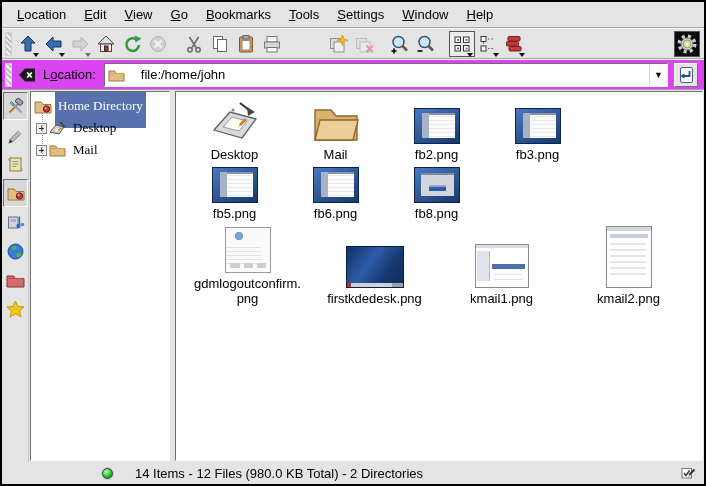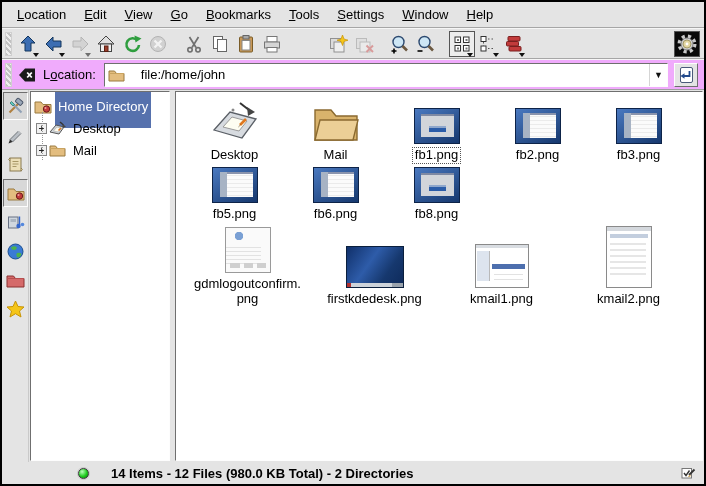--- a/index.html
+++ b/index.html
@@ -16,41 +16,41 @@
   .handle{width:7px;height:24px;margin:0 3px 0 3px;background:repeating-linear-gradient(45deg,#c2c2c2 0 2px,#efefef 2px 4px);border:1px solid #cfcfcf;}
   .tbtn{position:relative;width:26px;height:26px;display:flex;align-items:center;justify-content:center;border:1px solid transparent;}
   .tbtn.active{border:1px solid #555;background:#ededed;}
   .tbtn.disabled{opacity:.55;}
   .tbtn.has-dd::after{content:"";position:absolute;right:1px;bottom:-1px;border-left:3.5px solid transparent;border-right:3.5px solid transparent;border-top:4.5px solid #111;}
   .gap-sm{margin-left:10px;}
   .gap-lg{margin-left:40px;}
   .spacer{flex:1;}
   .throbber{width:26px;height:26px;background:#0a0a0a;border:1px solid #555;display:flex;align-items:center;justify-content:center;margin-right:4px;}
 
-  .locbar{height:31px;display:flex;align-items:center;background:#f0abfc;border-top:1px solid #f6f6f6;border-bottom:1px solid #9f9f9f;padding-right:6px;}
+  .locbar{height:31px;display:flex;align-items:center;background:#d946ef;border-top:1px solid #f6f6f6;border-bottom:1px solid #9f9f9f;padding-right:6px;}
   .loc-label{font-size:13px;margin:0 8px 0 4px;}
   .combo{flex:1;height:24px;display:flex;align-items:center;background:#fff;border:1px solid;border-color:#6f6f6f #fdfdfd #fdfdfd #6f6f6f;padding-left:3px;}
   .combo-text{font-size:13px;margin-left:16px;flex:1;white-space:nowrap;}
   .combo-arrow{width:18px;height:22px;display:flex;align-items:center;justify-content:center;font-size:9px;color:#111;border-left:1px solid #d5d5d5;}
   .go-btn{width:24px;height:24px;margin-left:6px;display:flex;align-items:center;justify-content:center;border:1px solid;border-color:#fdfdfd #6f6f6f #6f6f6f #fdfdfd;background:#e4e4e4;}
 
   
   .main{display:flex;height:372px;}
   .tabstrip{width:27px;display:flex;flex-direction:column;padding-top:2px;background:#e4e4e4;border-right:1px solid #c9c9c9;}
   .stab{width:25px;height:28px;display:flex;align-items:center;justify-content:center;border:1px solid transparent;margin:0 0 1px 1px;}
   .stab.pressed{border-color:#6f6f6f #fdfdfd #fdfdfd #6f6f6f;background:#d8d8d8;}
 
   .treepanel{width:140px;background:#fff;border:1px solid;border-color:#6f6f6f #fdfdfd #fdfdfd #6f6f6f;margin:1px 0 1px 1px;position:relative;overflow:hidden;padding-top:3px;}
   .treeline{position:absolute;left:11px;top:20px;height:48px;border-left:1px dotted #9a9a9a;}
   .tree-item{display:flex;align-items:center;height:22px;padding-left:3px;font-size:13px;}
   .tree-item.child{padding-left:5px;}
   .expander{width:11px;height:11px;margin-right:2px;border:1px solid #858585;background:#f0f0f0;font-size:10px;line-height:9px;text-align:center;color:#222;flex:0 0 auto;}
   .expander.hidden{visibility:hidden;width:0;margin:0;border:none;}
   .tree-icon{width:18px;height:16px;margin-right:3px;flex:0 0 auto;display:flex;align-items:center;}
-  .tree-label{padding:14px 3px;white-space:nowrap;}
+  .tree-label{padding:14px 3px;white-space:nowrap;font-family:Liberation Serif, serif;}
   .tree-label.selected{background:#5671ad;color:#fff;}
 
   .splitter{width:5px;background:#e4e4e4;}
   .iconview{flex:1;background:#fff;border:1px solid;border-color:#6f6f6f #fdfdfd #fdfdfd #6f6f6f;margin:1px 1px 1px 0;overflow:hidden;padding:6px 0 0 8px;}
   .frow{display:flex;align-items:flex-end;}
   .fcell{width:101px;display:flex;flex-direction:column;align-items:center;justify-content:flex-end;padding-bottom:3px;}
   .frow.wide .fcell{width:127px;padding-left:0;}
   .flabel{font-size:13px;text-align:center;line-height:1.15;margin-top:3px;max-width:118px;border:1px dotted transparent;padding:0 2px;word-wrap:break-word;}
   .flabel.focused{border-color:#555;}
 
@@ -66,21 +66,21 @@
   .shot-dialog{width:46px;height:46px;border:1px solid #9a9a9a;background-color:#fafafa;background-image:radial-gradient(circle at 13px 8px,#7aa0d4 4px,rgba(0,0,0,0) 4.5px),repeating-linear-gradient(180deg,rgba(0,0,0,0) 0 3px,#e2e2e2 3px 4px);background-size:100% 16px,80% 22px;background-position:0 0,10% 16px;background-repeat:no-repeat,no-repeat;}
   .shot-dialog::after{content:"";position:absolute;left:4px;right:4px;bottom:4px;height:5px;background:linear-gradient(90deg,#cfcfcf 0 28%,rgba(0,0,0,0) 28% 38%,#cfcfcf 38% 64%,rgba(0,0,0,0) 64% 74%,#cfcfcf 74%);}
   .shot-mail{width:54px;height:44px;border:1px solid #8a8a8a;background:#fff;box-shadow:inset 0 3px 0 #d9dde2;}
   .shot-mail::before{content:"";position:absolute;left:1px;top:6px;width:12px;bottom:6px;background:#dde4ee;border-right:1px solid #b9b9b9;}
   .shot-mail::after{content:"";position:absolute;left:16px;right:3px;top:19px;height:5px;background:#4d6fae;box-shadow:0 8px 0 -2px #e2e2e2,0 13px 0 -2px #e2e2e2;}
   .shot-mail-tall{width:46px;height:62px;border:1px solid #8a8a8a;background:#fff;box-shadow:inset 0 4px 0 #d4d8dd;}
   .shot-mail-tall::before{content:"";position:absolute;left:3px;right:3px;top:7px;height:4px;background:#c3cede;}
   .shot-mail-tall::after{content:"";position:absolute;left:3px;right:5px;top:16px;height:34px;background:repeating-linear-gradient(180deg,#e6e6e6 0 2px,rgba(0,0,0,0) 2px 6px);}
 
   
-  .statusbar{height:22px;display:flex;align-items:center;background:#e4e4e4;padding-left:76px;font-size:13px;position:relative;font-weight:bold;}
+  .statusbar{height:22px;display:flex;align-items:center;background:#e4e4e4;padding-left:100px;font-size:13px;position:relative;}
   .led{width:11px;height:11px;border-radius:50%;background:radial-gradient(circle at 35% 30%,#b9ffb9,#1ecc1e 55%,#0a7a0a);border:1px solid #3a3a3a;box-shadow:0 0 0 1px #c9c9c9;}
   .status-text{margin-left:22px;}
   .sb-right{position:absolute;right:8px;top:3px;}
 
   svg{display:block;}
 </style>
 </head>
 <body>
 
 <div class="window">
@@ -432,24 +432,20 @@
         <div class="flabel">Desktop</div>
       </div>
           <div class="fcell">
         <div class="thumb">
               <svg width="50" height="42">
                 <path d="M4 8 h16 l5 6 h21 v24 H4 z" fill="#d9b36c" stroke="#8a6a30" stroke-width="1.4"></path>
                 <path d="M4 38 L9 18 h38 l-5 20 z" fill="#eccf96" stroke="#8a6a30" stroke-width="1.4"></path>
               </svg>
             </div>
         <div class="flabel">Mail</div>
-      </div>
-          <div class="fcell">
-        <div class="thumb shot-splash"></div>
-        <div class="flabel focused">fb1.png</div>
       </div>
           <div class="fcell">
         <div class="thumb shot-wizard"></div>
         <div class="flabel">fb2.png</div>
       </div>
           <div class="fcell">
         <div class="thumb shot-wizard"></div>
         <div class="flabel">fb3.png</div>
       </div>
         </div>

